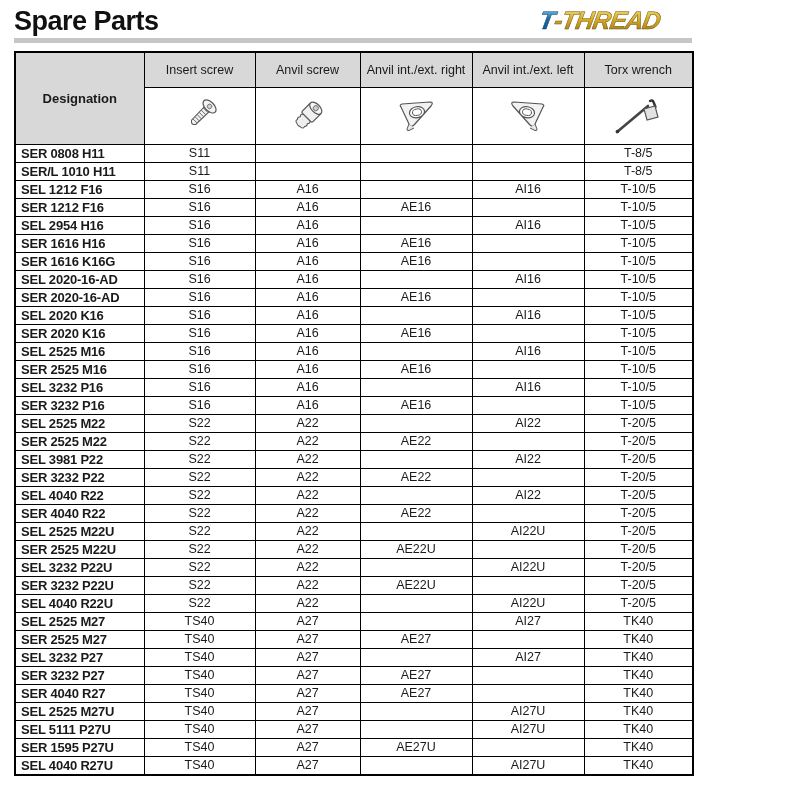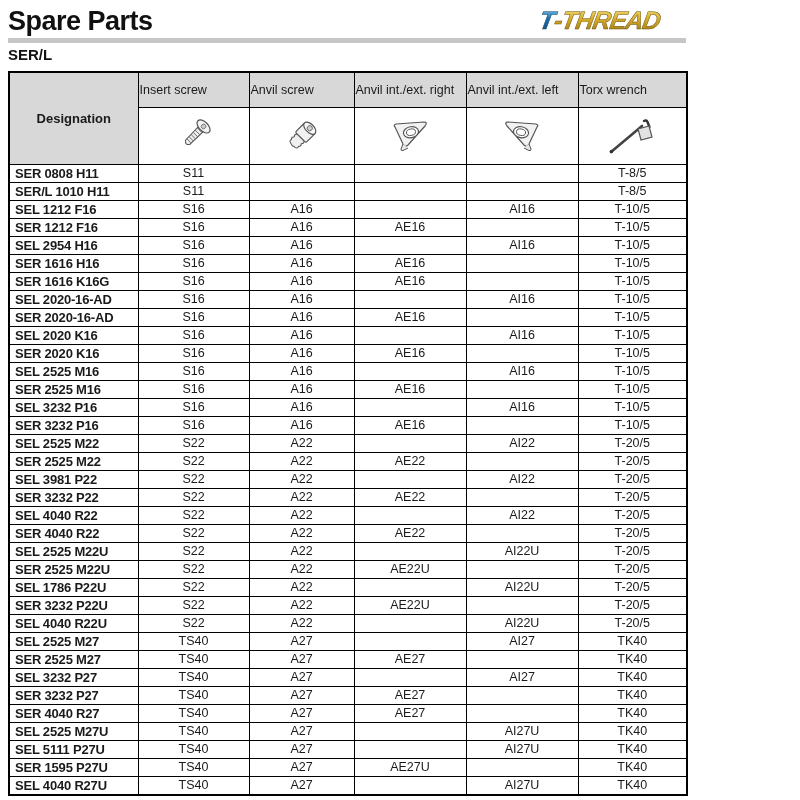--- a/index.html
+++ b/index.html
@@ -1,26 +1,26 @@
 <!DOCTYPE html>
 <html><head>
 <meta charset="utf-8">
 <style>
   html,body{margin:0;padding:0;background:#ffffff;}
   body{width:800px;height:800px;font-family:"Liberation Sans",sans-serif;color:#1a1a1a;overflow:hidden;}
-  .page{padding:6px 8px 0 8px;position:relative;}
+  .page{padding:6px 8px 0 14px;position:relative;}
   .title-row{position:relative;height:30px;}
   h1.title{margin:0;font-size:27px;line-height:30px;font-weight:bold;letter-spacing:-0.5px;color:#111;}
   .logo{position:absolute;top:0;right:82px;}
   .title-rule{width:678px;height:5px;background:#c6c6c6;margin-top:2px;}
   h2.subtitle{margin:4px 0 0 0;font-size:15px;line-height:16px;font-weight:bold;color:#111;}
   table.parts{border-collapse:collapse;margin-top:8px;width:678px;table-layout:fixed;}
   table.parts th, table.parts td{border:1px solid #000;overflow:hidden;white-space:nowrap;}
   table.parts{border:2px solid #000;}
-  th.col-label{background:#d8d8d8;font-weight:normal;font-size:12.5px;height:32px;text-align:left;}
+  th.col-label{background:#d8d8d8;font-weight:normal;font-size:12.5px;height:32px;text-align:center;}
   th.designation-th{background:#d8d8d8;font-weight:bold;font-size:13px;text-align:center;vertical-align:middle;}
   tr.icon-row th{background:#ffffff;height:54px;text-align:center;vertical-align:middle;}
   td{height:17px;font-size:12.5px;text-align:center;padding:0;line-height:17px;}
   td.designation{text-align:left;padding-left:5px;font-weight:bold;font-size:13px;letter-spacing:-0.2px;}
   svg{display:block;margin:0 auto;}
 </style>
 </head>
 <body>
 
 <div class="page">
@@ -44,21 +44,20 @@
         <g transform="skewX(-10)" font-family="Liberation Sans, sans-serif" font-weight="bold" font-style="italic" font-size="25">
           <text x="8" y="23" fill="url(#gblue)" stroke="#24465e" stroke-width="0.5">T</text>
           <text x="23" y="23" fill="url(#ggold)" stroke="#6e5408" stroke-width="0.5" letter-spacing="-1">-THREAD</text>
         </g>
       </svg>
     </div>
   </div>
 
   <div class="title-rule"></div>
 
-  <h2 class="subtitle">SER/L</h2>
 
   <table class="parts">
     <colgroup>
       <col style="width:129px">
         <col style="width:111px">
         <col style="width:105px">
       <col style="width:112px">
         <col style="width:112px">
         <col style="width:109px">
     </colgroup>
@@ -299,21 +298,21 @@
         </tr>
         <tr>
           <td class="designation">SER 2525 M22U</td>
           <td class="val">S22</td>
           <td class="val">A22</td>
           <td class="val">AE22U</td>
           <td class="val"></td>
           <td class="val">T-20/5</td>
         </tr>
         <tr>
-          <td class="designation">SEL 1786 P22U</td>
+          <td class="designation">SEL 3232 P22U</td>
           <td class="val">S22</td>
           <td class="val">A22</td>
           <td class="val"></td>
           <td class="val">AI22U</td>
           <td class="val">T-20/5</td>
         </tr>
         <tr>
           <td class="designation">SER 3232 P22U</td>
           <td class="val">S22</td>
           <td class="val">A22</td>

